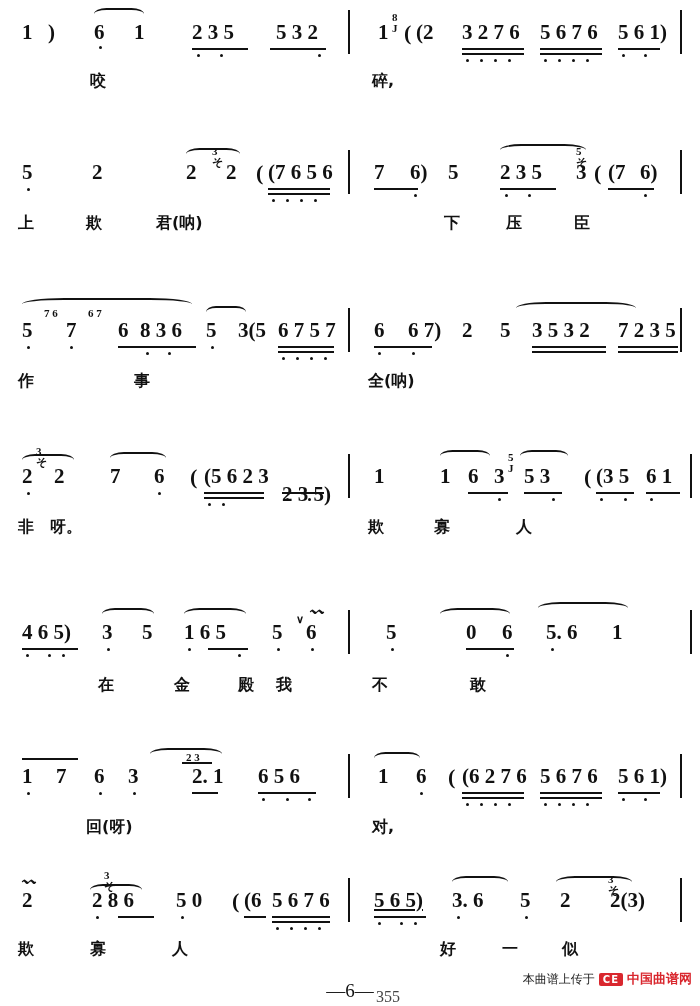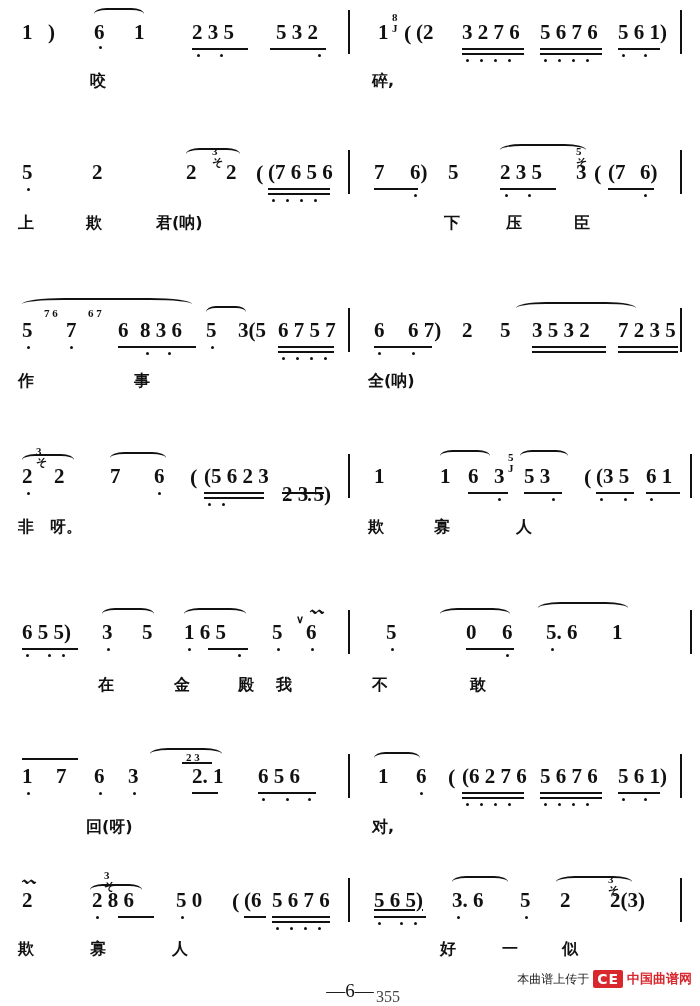--- a/index.html
+++ b/index.html
@@ -52,21 +52,21 @@
     position:absolute;left:0;width:700px;text-align:center;
     font-family:"Liberation Serif", serif;font-size:19px;color:#111;
   }
   .footer-credit{
     position:absolute;right:8px;bottom:18px;
     font-family:"DejaVu Sans",sans-serif;font-size:12px;color:#222;
     display:flex;align-items:center;gap:4px;
   }
   .logo-badge{
     display:inline-block;background:#d9272e;color:#fff;font-weight:700;
-    font-size:14px;padding:1px 4px;border-radius:2px;letter-spacing:1px;
+    font-size:10px;padding:1px 4px;border-radius:2px;letter-spacing:1px;
   }
   .logo-text{color:#d9272e;font-weight:700;font-size:13px;}
   .bottom-id{
     position:absolute;right:300px;bottom:0px;
     font-family:"Liberation Serif",serif;font-size:16px;color:#444;
   }
 </style>
 </head>
 <body>
 
@@ -286,21 +286,21 @@
     <div class="barline" style="left:690px;top:14px;height:44px;"></div>
 
     <div class="cell lyric" style="left:18px;top:78px;">非</div>
     <div class="cell lyric" style="left:50px;top:78px;">呀。</div>
     <div class="cell lyric" style="left:368px;top:78px;">欺</div>
     <div class="cell lyric" style="left:434px;top:78px;">寡</div>
     <div class="cell lyric" style="left:516px;top:78px;">人</div>
   </div>
 
   <div class="system" style="top:590px;height:150px;">
-    <div class="cell num" style="left:22px;top:32px;">6 5 5)</div>
+    <div class="cell num" style="left:22px;top:32px;">4 6 5)</div>
     <div class="beam" style="left:22px;top:58px;width:56px;"></div>
     <div class="dot" style="left:26px;top:64px;"></div>
     <div class="dot" style="left:48px;top:64px;"></div>
     <div class="dot" style="left:62px;top:64px;"></div>
 
     <div class="slur" style="left:102px;top:18px;width:52px;"></div>
     <div class="cell num" style="left:102px;top:32px;">3</div>
     <div class="cell num" style="left:142px;top:32px;">5</div>
     <div class="dot" style="left:107px;top:58px;"></div>
 

